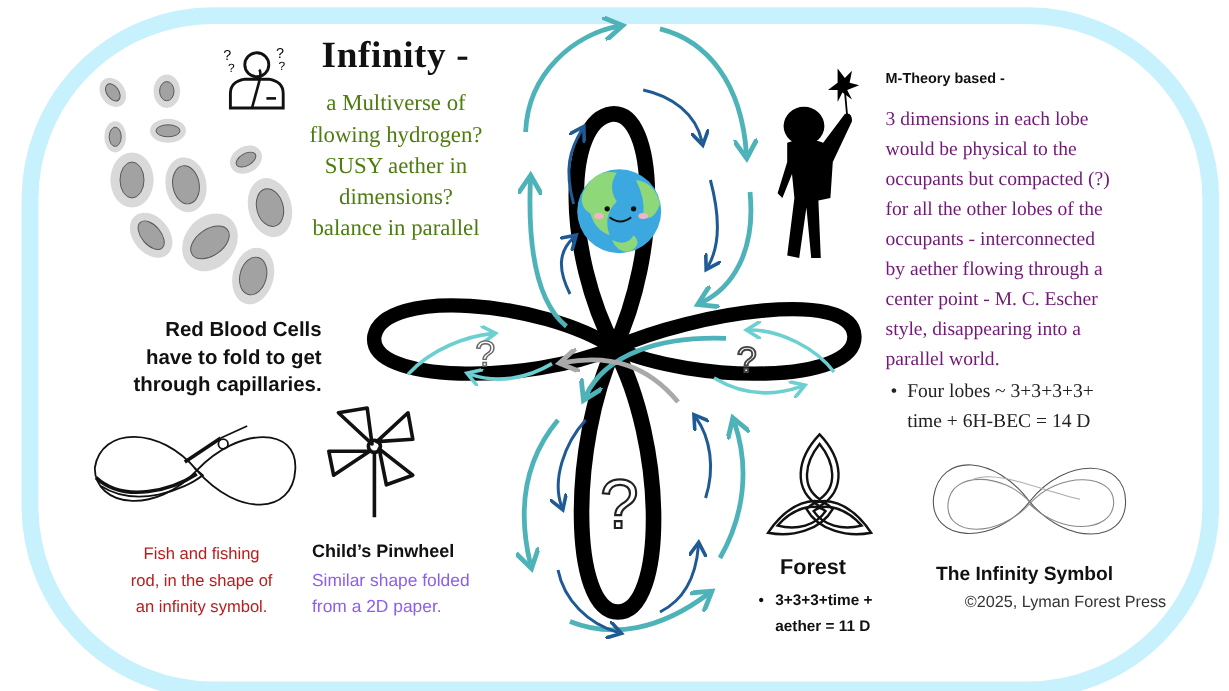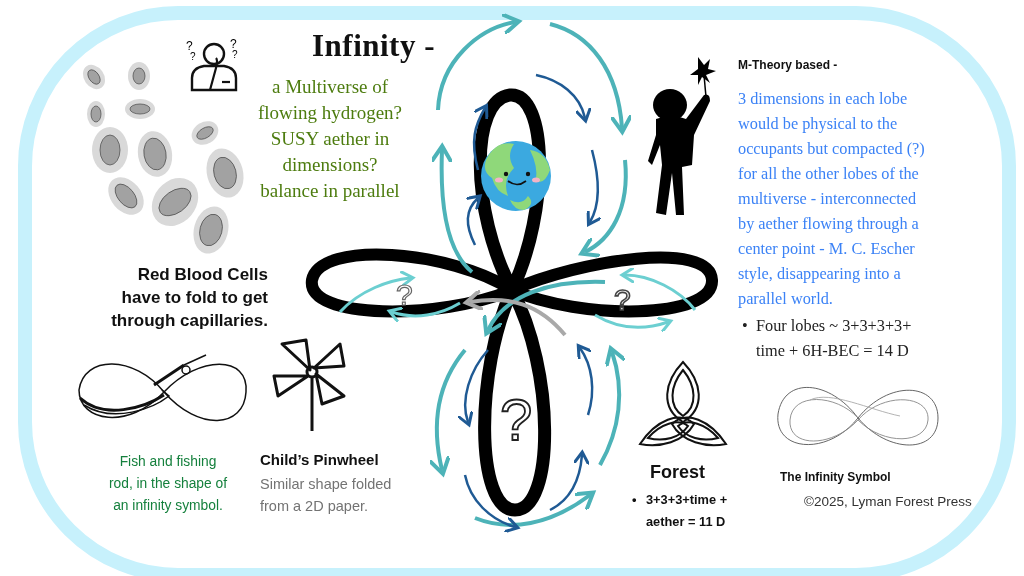--- a/index.html
+++ b/index.html
@@ -1,31 +1,31 @@
 <!DOCTYPE html>
 <html><head>
 <meta charset="utf-8">
 <style>
   html,body{margin:0;padding:0;background:#ffffff;}
   body{width:1024px;height:576px;position:relative;overflow:hidden;font-family:"Liberation Sans",sans-serif;color:#111;}
   .frame{position:absolute;left:18px;top:6px;width:970px;height:548px;border:14px solid #c7f1fc;border-radius:160px;box-sizing:content-box;}
   .abs{position:absolute;}
   .serif{font-family:"Liberation Serif","DejaVu Serif",serif;}
-  .title{left:268px;top:28px;font-size:31px;font-weight:bold;letter-spacing:0.5px;margin-left:44px;}
+  .title{left:268px;top:28px;font-size:31px;font-weight:bold;letter-spacing:0.5px;}
   .subtitle{left:250px;top:74px;width:160px;text-align:center;font-size:19px;line-height:26px;color:#4d7c0f;}
   .mt-head{left:738px;top:58px;font-size:12px;font-weight:bold;}
-  .mt-body{left:738px;top:86px;width:240px;font-size:16.3px;line-height:25px;color:#3b82f6;}
+  .mt-body{left:738px;top:86px;width:240px;font-size:16.3px;line-height:25px;color:#701a75;}
   .mt-bullet{left:756px;top:313px;width:230px;font-size:16.3px;line-height:25px;color:#222;}
   .rbc{left:78px;top:263px;width:190px;text-align:right;font-weight:bold;font-size:17px;line-height:23px;}
-  .fish{left:88px;top:451px;width:160px;text-align:center;font-size:13.8px;line-height:22px;color:#15803d;}
+  .fish{left:88px;top:451px;width:160px;text-align:center;font-size:13.8px;line-height:22px;color:#b91c1c;}
   .pin-title{left:260px;top:451px;font-size:15px;font-weight:bold;}
-  .pin-body{left:260px;top:473px;font-size:14.5px;line-height:22px;color:#737373;width:170px;}
+  .pin-body{left:260px;top:473px;font-size:14.5px;line-height:22px;color:#8b5cf6;width:170px;}
   .tre-title{left:650px;top:462px;font-size:18px;font-weight:bold;}
   .tre-bullet{left:632px;top:489px;font-size:12.8px;font-weight:bold;line-height:22px;}
-  .inf-title{left:780px;top:470px;font-size:12px;font-weight:bold;}
+  .inf-title{left:780px;top:470px;font-size:16px;font-weight:bold;}
   .copy{left:763px;top:494px;font-size:13.5px;color:#333;margin-left:41px;}
   svg{position:absolute;overflow:visible;}
 </style>
 </head>
 <body>
 
 <div class="frame"></div>
 
 <svg style="left:186px;top:38px;" width="56" height="56" viewBox="0 0 56 56">
   <circle cx="28" cy="16" r="10" fill="none" stroke="#111" stroke-width="2.4"></circle>
@@ -186,21 +186,21 @@
     <path d="M8 64 Q24 58 38 64 L56 40 Q62 38 62 46 L46 80 L44 110 L34 112 L36 160 L28 160 L24 118 L18 160 L8 158 L14 110 L12 90 L4 110 L0 106 L8 80 Z"></path>
   </g>
 </svg>
 
 <div class="abs mt-head">M-Theory based -</div>
 <div class="abs mt-body serif">
   <div>3 dimensions in each lobe</div>
   <div>would be physical to the</div>
   <div>occupants but compacted (?)</div>
   <div>for all the other lobes of the</div>
-  <div>multiverse - interconnected</div>
+  <div>occupants - interconnected</div>
   <div>by aether flowing through a</div>
   <div>center point - M. C. Escher</div>
   <div>style, disappearing into a</div>
   <div>parallel world.</div>
 </div>
 <div class="abs mt-bullet serif">
   <span class="abs" style="left:-14px;top:0;">•</span>
   <div>Four lobes ~ 3+3+3+3+</div>
   <div>time + 6H-BEC = 14 D</div>
 </div>

